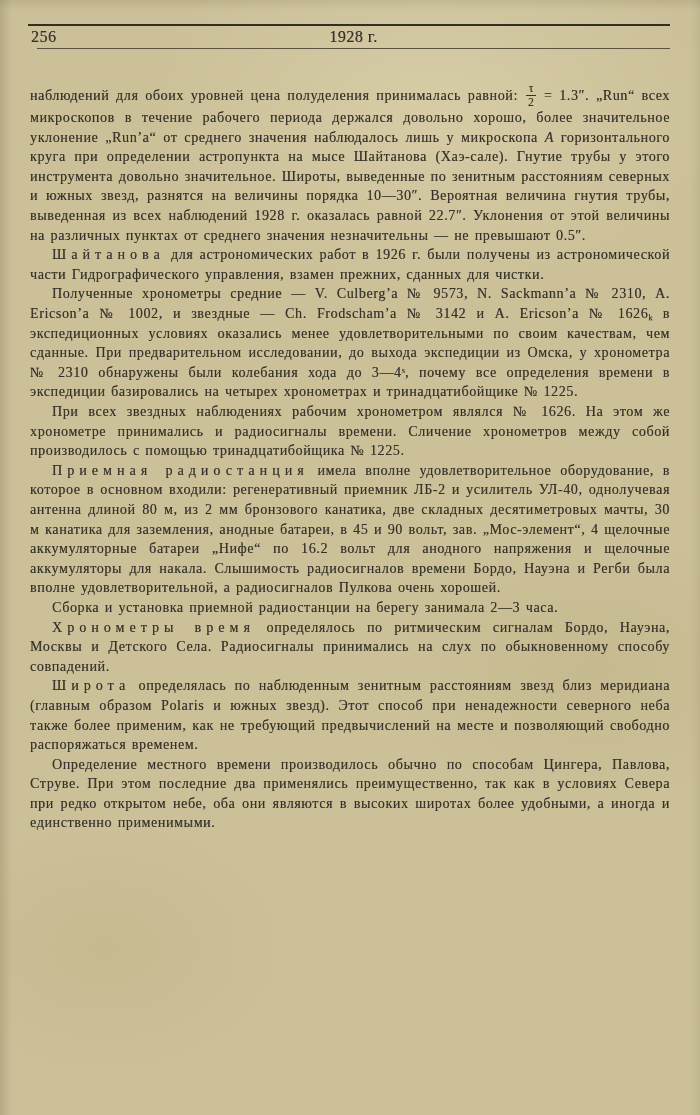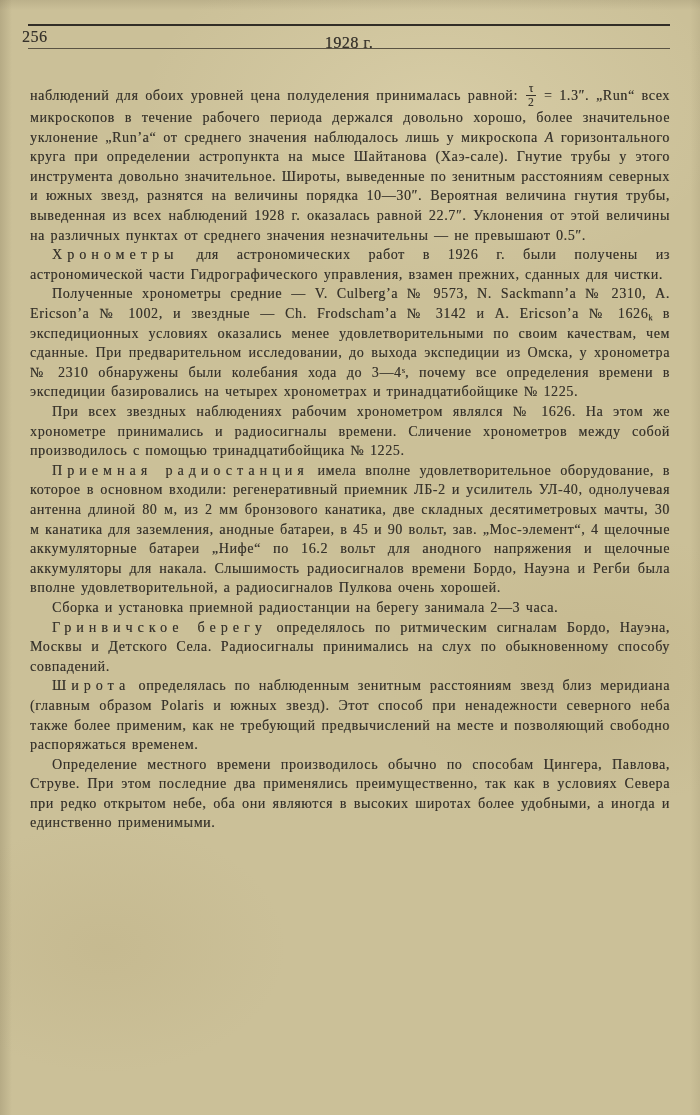--- a/index.html
+++ b/index.html
@@ -28,24 +28,25 @@
     border-top: 2.5px solid #322e27;
   }
   .running-head-row {
     position: relative;
     height: 21px;
     padding-top: 1px;
     border-bottom: 1px solid #5a5343;
     font-size: 16px;
     letter-spacing: 0.5px;
     text-shadow: 0.3px 0.3px 0.6px rgba(42,38,31,0.5);
+    margin-left: 9px;
   }
   .page-number { position: absolute; left: -6px; top: 2px; }
   .running-title {
-    position: absolute; left: 50%; top: 8px;
+    position: absolute; left: 50%; top: 2px;
     transform: translateX(-50%);
     white-space: nowrap;
     text-align: right;
   }
   .page-body {
     position: absolute;
     top: 82px;
     left: 30px;
     right: 30px;
     font-size: 14px;
@@ -78,22 +79,22 @@
 
 <div class="page">
   <header class="running-head">
     <div class="running-head-row">
       <span class="page-number">256</span>
       <span class="running-title">1928 г.</span>
     </div>
   </header>
   <main class="page-body">
       <p class="para"><span>наблюдений для обоих уровней цена полуделения принималась равной: </span><span class="frac"><span class="num">τ</span><span class="den">2</span></span><span> = 1.3″. „Run“ всех микроскопов в течение рабочего периода держался довольно хорошо, более значительное уклонение „Run’а“ от среднего значения наблюдалось лишь у микроскопа </span><span class="italic">А</span><span> горизонтального круга при определении астропункта на мысе Шайтанова (Хаэ-сале). Гнутие трубы у этого инструмента довольно значительное. Широты, выведенные по зенитным расстояниям северных и южных звезд, разнятся на величины порядка 10—30″. Вероятная величина гнутия трубы, выведенная из всех наблюдений 1928 г. оказалась равной 22.7″. Уклонения от этой величины на различных пунктах от среднего значения незначительны — не превышают 0.5″.</span></p>
-      <p class="para indent"><span class="spaced">Хронометры</span><span> для астрономических работ в 1926 г. были получены из астрономической части Гидрографического управления, взамен прежних, сданных для чистки.</span></p>
+      <p class="para indent"><span class="spaced">Шайтанова</span><span> для астрономических работ в 1926 г. были получены из астрономической части Гидрографического управления, взамен прежних, сданных для чистки.</span></p>
       <p class="para indent"><span>Полученные хронометры средние — V. Culberg’а № 9573, N. Sackmann’а № 2310, A. Ericson’а № 1002, и звездные — Ch. Frodscham’а № 3142 и A. Ericson’а № 1626</span><sub>k</sub><span> в экспедиционных условиях оказались менее удовлетворительными по своим качествам, чем сданные. При предварительном исследовании, до выхода экспедиции из Омска, у хронометра № 2310 обнаружены были колебания хода до 3—4</span><sup>s</sup><span>, почему все определения времени в экспедиции базировались на четырех хронометрах и тринадцатибойщике № 1225.</span></p>
       <p class="para indent"><span>При всех звездных наблюдениях рабочим хронометром являлся № 1626. На этом же хронометре принимались и радиосигналы времени. Сличение хронометров между собой производилось с помощью тринадцатибойщика № 1225.</span></p>
       <p class="para indent"><span class="spaced">Приемная радиостанция</span><span> имела вполне удовлетворительное оборудование, в которое в основном входили: регенеративный приемник ЛБ-2 и усилитель УЛ-40, однолучевая антенна длиной 80 м, из 2 мм бронзового канатика, две складных десятиметровых мачты, 30 м канатика для заземления, анодные батареи, в 45 и 90 вольт, зав. „Мос-элемент“, 4 щелочные аккумуляторные батареи „Нифе“ по 16.2 вольт для анодного напряжения и щелочные аккумуляторы для накала. Слышимость радиосигналов времени Бордо, Науэна и Регби была вполне удовлетворительной, а радиосигналов Пулкова очень хорошей.</span></p>
       <p class="para indent"><span>Сборка и установка приемной радиостанции на берегу занимала 2—3 часа.</span></p>
-      <p class="para indent"><span class="spaced">Гринвичское берегу</span><span> определялось по ритмическим сигналам Бордо, Науэна, Москвы и Детского Села. Радиосигналы принимались на слух по обыкновенному способу совпадений.</span></p>
+      <p class="para indent"><span class="spaced">Хронометры время</span><span> определялось по ритмическим сигналам Бордо, Науэна, Москвы и Детского Села. Радиосигналы принимались на слух по обыкновенному способу совпадений.</span></p>
       <p class="para indent"><span class="spaced">Широта</span><span> определялась по наблюденным зенитным расстояниям звезд близ меридиана (главным образом Polaris и южных звезд). Этот способ при ненадежности северного неба также более применим, как не требующий предвычислений на месте и позволяющий свободно распоряжаться временем.</span></p>
       <p class="para indent"><span>Определение местного времени производилось обычно по способам Цингера, Павлова, Струве. При этом последние два применялись преимущественно, так как в условиях Севера при редко открытом небе, оба они являются в высоких широтах более удобными, а иногда и единственно применимыми.</span></p>
     </main>
 </div>
 
 </body></html>

